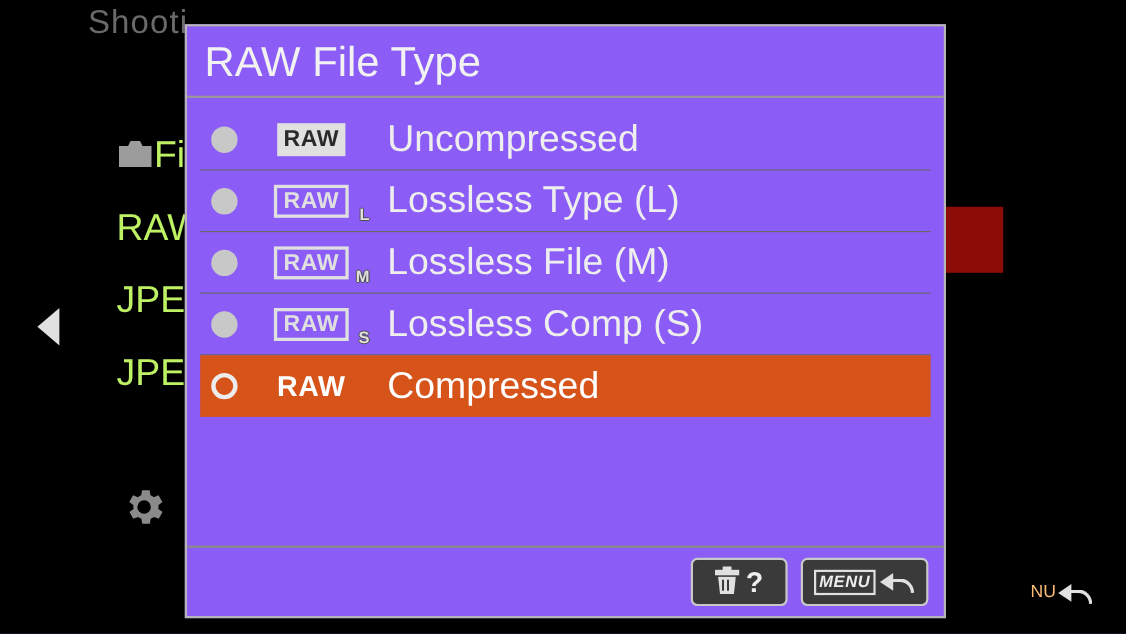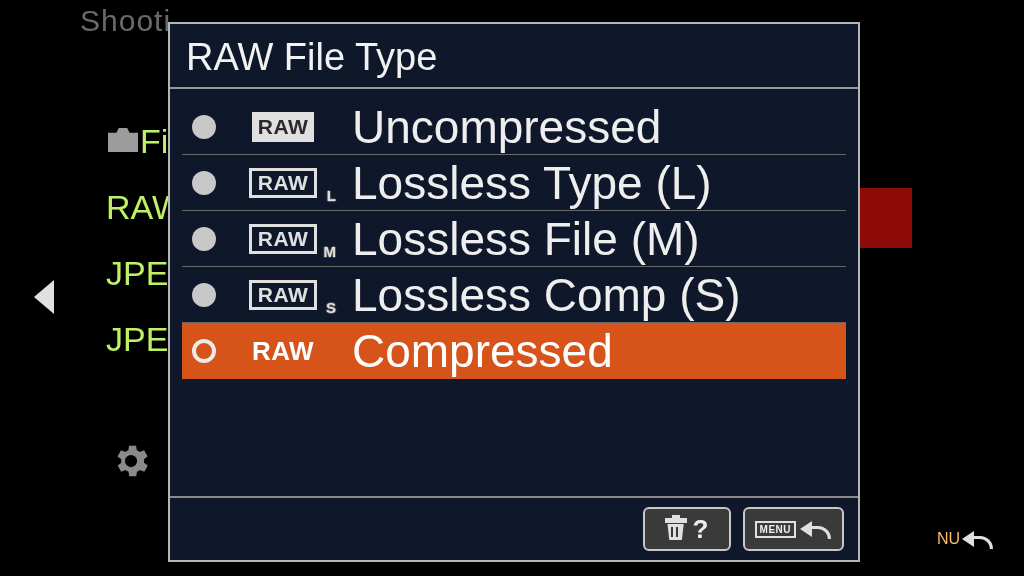--- a/index.html
+++ b/index.html
@@ -56,21 +56,21 @@
       position: absolute; right: 30px; top: 528px;
       display: flex; align-items: center; gap: 4px;
       color: #fdba74;
     }
 
     
     .dialog {
       position: absolute;
       left: 168px; top: 22px;
       width: 692px; height: 540px;
-      background: #0f172a;
+      background: #8b5cf6;
       border: 2px solid #b5b5b5;
       display: flex; flex-direction: column;
     }
     .dialog-title {
       font-size: 38px; font-weight: 400;
       color: #f2f2f2;
       padding: 12px 16px 8px 16px;
       border-bottom: 2px solid #999;
     }
     .options {
@@ -124,21 +124,21 @@
       color: #fff; background: transparent; font-size: 26px; font-weight: 700;
     }
     .sub {
       position: absolute; right: -10px; bottom: -6px;
       font-size: 15px; font-weight: 700; color: #e0e0e0;
       text-shadow: -1px 0 #4f4f4f, 1px 0 #4f4f4f, 0 -1px #4f4f4f, 0 1px #4f4f4f;
     }
 
     .opt-label {
       margin-left: 26px;
-      font-size: 46px; font-weight: 400;
+      font-size: 34px; font-weight: 400;
       color: #eee;
     }
     .opt.selected .opt-label { color: #fff; text-align: center; }
 
     .spacer { flex: 1; }
 
     .dialog-footer {
       height: 64px;
       border-top: 2px solid #8a8a8a;
       display: flex; align-items: center; justify-content: flex-end;
@@ -150,23 +150,24 @@
       border: 2px solid #c8c8c8;
       border-radius: 6px;
       background: #3a3a3a;
       display: flex; align-items: center; justify-content: center;
       gap: 6px; padding: 0 10px;
       color: #eee;
       cursor: pointer;
     }
     .fbtn .q { font-size: 26px; font-weight: 700; }
     .fbtn .menu-text {
-      font-size: 10px; font-weight: 800;
+      font-size: 15px; font-weight: 800;
       border: 2px solid #e0e0e0; padding: 1px 3px;
       letter-spacing: 0.5px;
+      font-style: italic;
     }
 
     
     .trash {
       width: 22px; height: 22px; position: relative;
     }
     .trash::before {
       content: ""; position: absolute; left: 2px; right: 2px; top: 6px; bottom: 0;
       background: #e0e0e0;
       clip-path: polygon(5% 0,95% 0,85% 100%,15% 100%);

